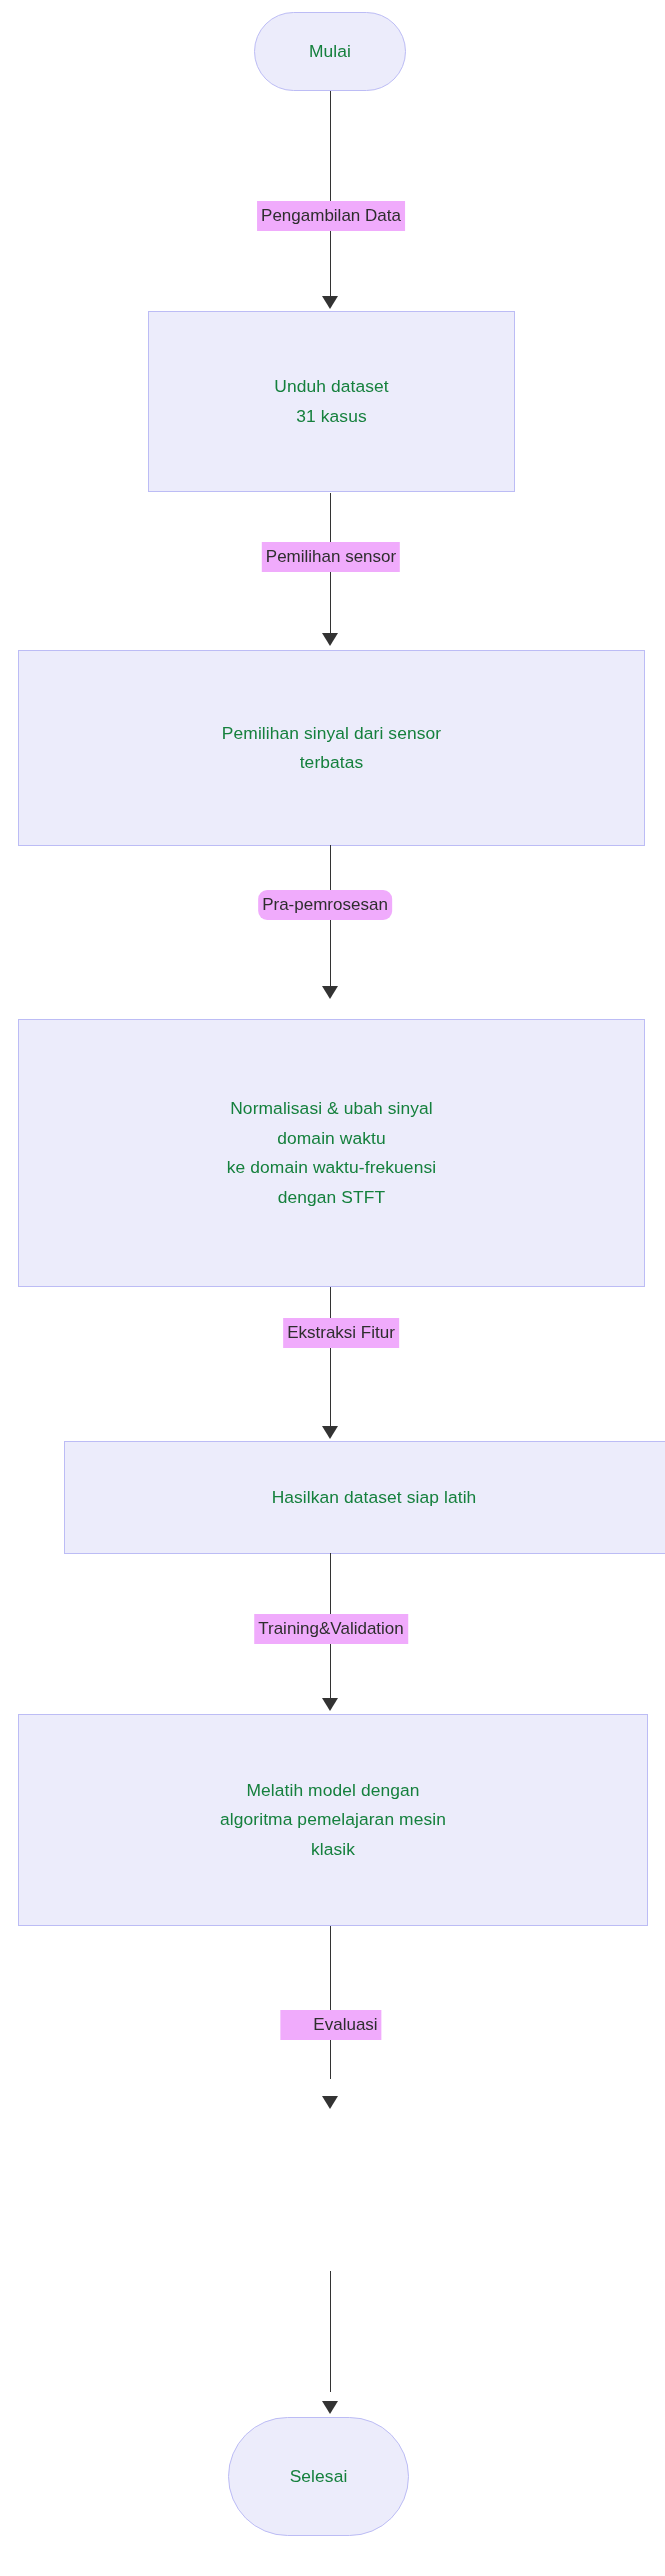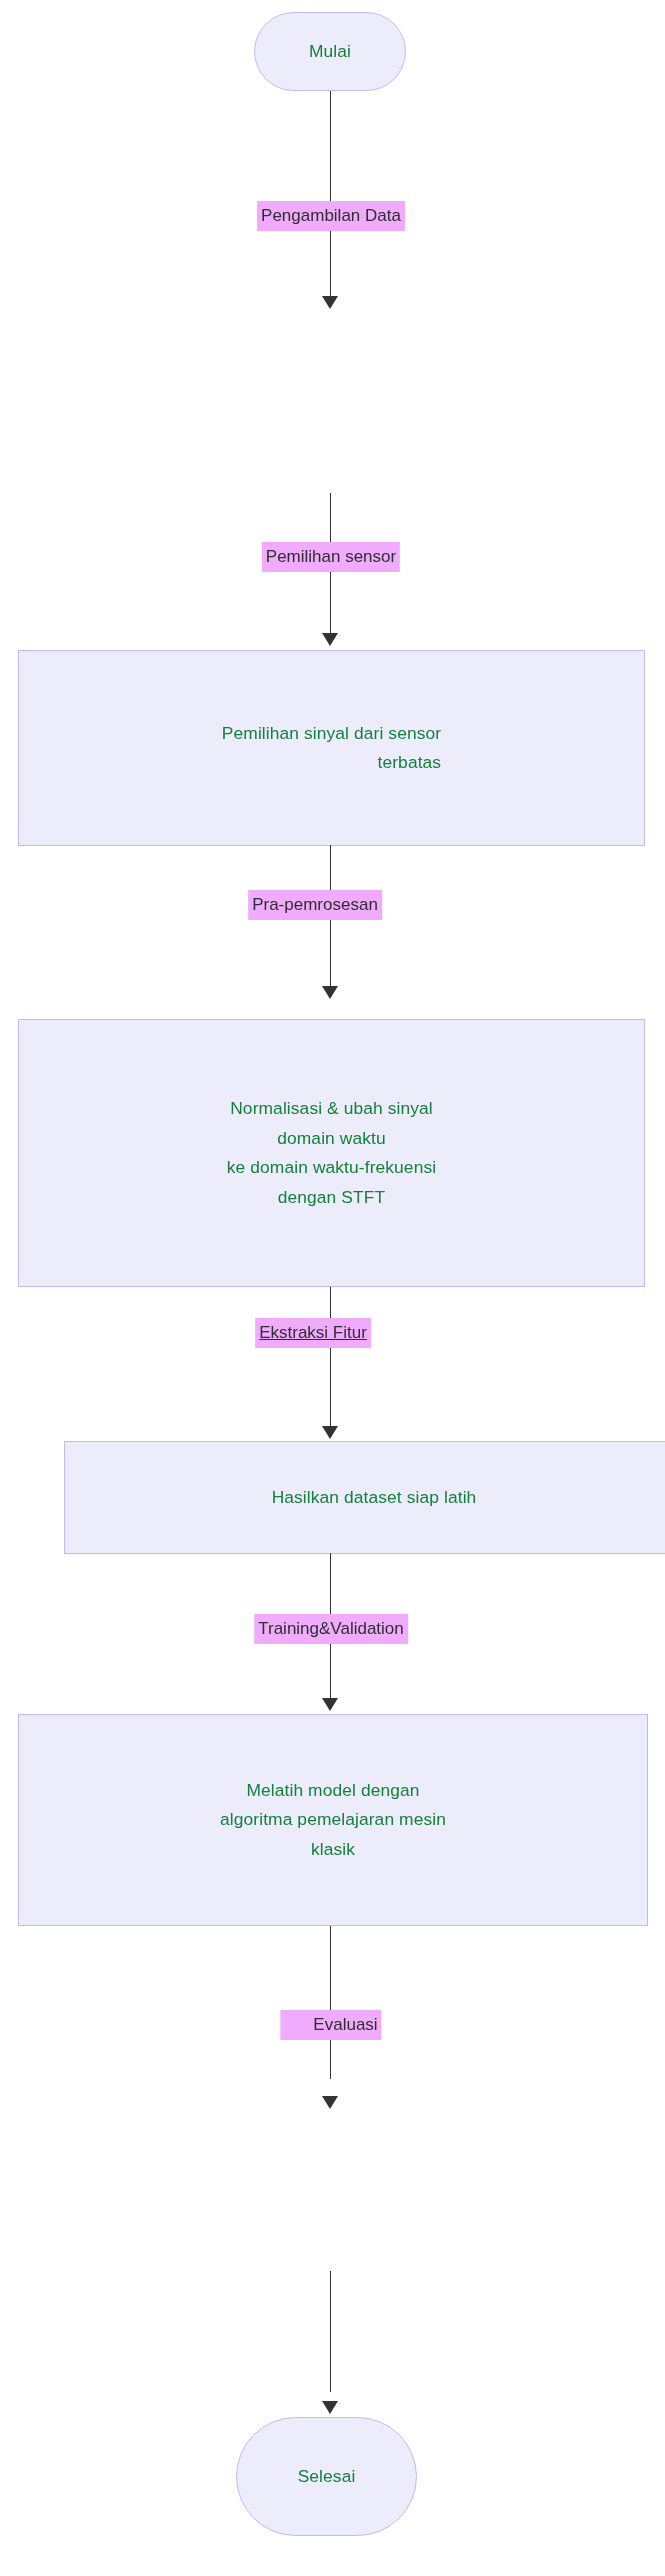--- a/index.html
+++ b/index.html
@@ -80,44 +80,48 @@
 <div id="flow-root">
 
   <div class="node terminal" style="left:254px; top:12px; width:152px; height:79px;">
     <span class="node-text">Mulai</span>
   </div>
 
   <div class="edge-line" style="left:330px; top:91px; height:215px;"></div>
   <div class="arrow-head" style="left:322px; top:296px;"></div>
   <div class="edge-label" style="left:331px; top:201px;">Pengambilan Data</div>
 
+  <div class="node" style="left:148px; top:311px; width:367px; height:181px;">
+    <span class="node-text">Unduh dataset
+31 kasus</span>
+  </div>
 
   <div class="edge-line" style="left:330px; top:493px; height:151px;"></div>
   <div class="arrow-head" style="left:322px; top:633px;"></div>
   <div class="edge-label" style="left:331px; top:542px;">Pemilihan sensor</div>
 
-  <div class="node" style="left:18px; top:650px; width:627px; height:196px;text-align:right;">
+  <div class="node" style="left:18px; top:650px; width:627px; height:196px;">
     <span class="node-text">Pemilihan sinyal dari sensor
 terbatas</span>
   </div>
 
   <div class="edge-line" style="left:330px; top:845px; height:151px;"></div>
   <div class="arrow-head" style="left:322px; top:986px;"></div>
-  <div class="edge-label" style="left:315px; top:890px;">Pra-pemrosesan</div>
+  <div class="edge-label" style="left:325px; top:890px;border-radius:9px;">Pra-pemrosesan</div>
 
   <div class="node" style="left:18px; top:1019px; width:627px; height:268px;">
     <span class="node-text">Normalisasi &amp; ubah sinyal
 domain waktu
 ke domain waktu-frekuensi
 dengan STFT</span>
   </div>
 
   <div class="edge-line" style="left:330px; top:1287px; height:149px;"></div>
   <div class="arrow-head" style="left:322px; top:1426px;"></div>
-  <div class="edge-label" style="left:313px; top:1318px;text-decoration:underline;">Ekstraksi Fitur</div>
+  <div class="edge-label" style="left:341px; top:1318px;">Ekstraksi Fitur</div>
 
   <div class="node" style="left:64px; top:1441px; width:620px; height:113px;">
     <span class="node-text">Hasilkan dataset siap latih</span>
   </div>
 
   <div class="edge-line" style="left:330px; top:1553px; height:154px;"></div>
   <div class="arrow-head" style="left:322px; top:1698px;"></div>
   <div class="edge-label" style="left:331px; top:1614px;">Training&amp;Validation</div>
 
   <div class="node" style="left:18px; top:1714px; width:630px; height:212px;">
@@ -127,18 +131,18 @@
   </div>
 
   <div class="edge-line" style="left:330px; top:1926px; height:153px;"></div>
   <div class="arrow-head" style="left:322px; top:2096px;"></div>
   <div class="edge-label" style="left:331px; top:2010px;padding-left:33px;">Evaluasi</div>
 
 
   <div class="edge-line" style="left:330px; top:2271px; height:121px;"></div>
   <div class="arrow-head" style="left:322px; top:2401px;"></div>
 
-  <div class="node terminal" style="left:236px; top:2417px; width:181px; height:119px;">
+  <div class="node terminal" style="left:228px; top:2417px; width:181px; height:119px;">
     <span class="node-text">Selesai</span>
   </div>
 
 </div>
 
 
 </body></html>

